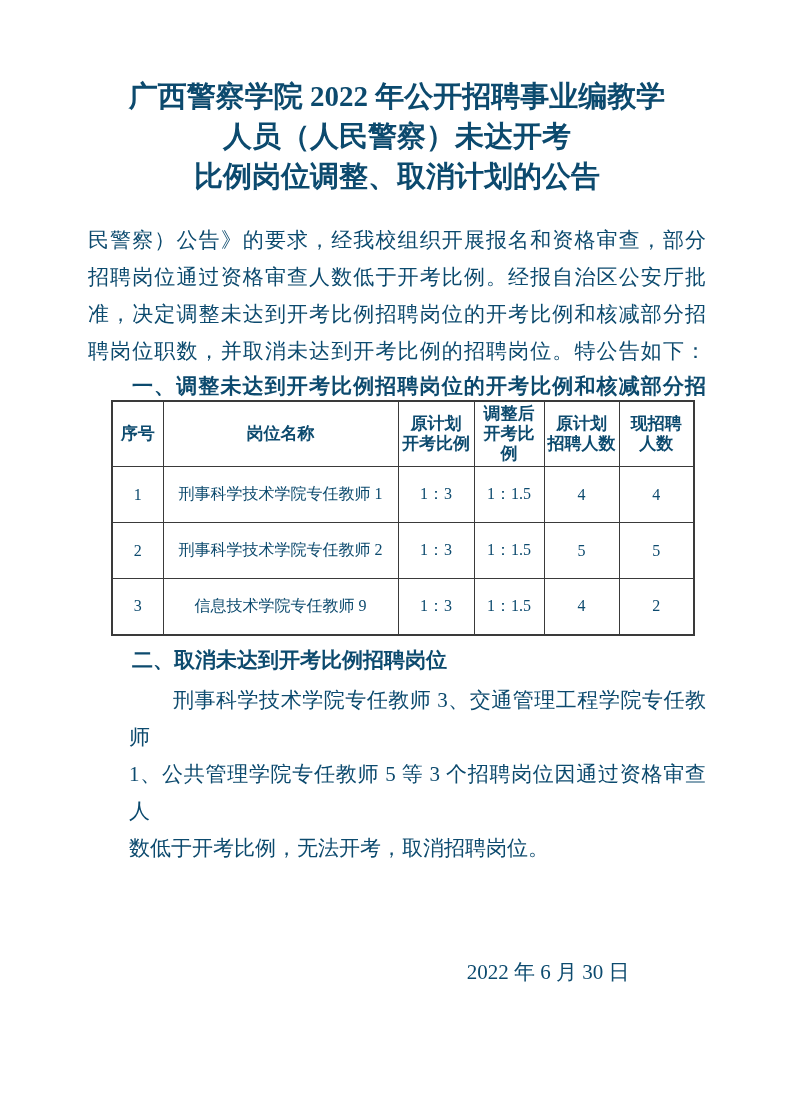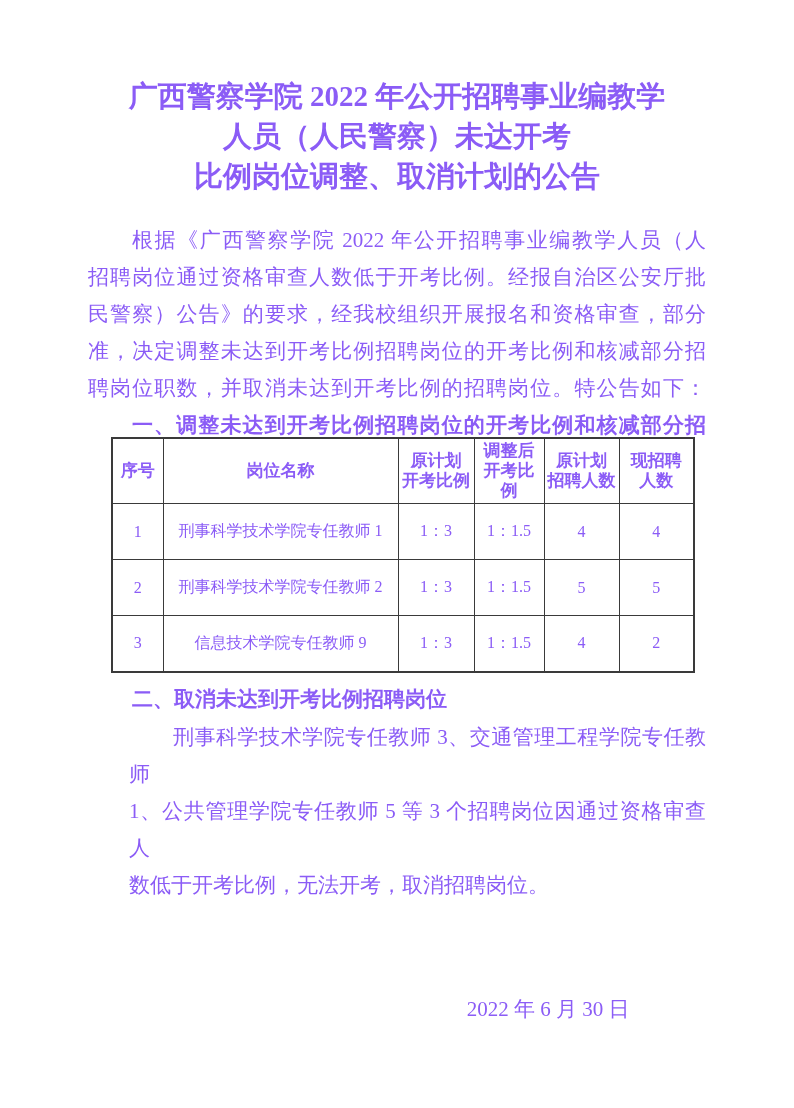--- a/index.html
+++ b/index.html
@@ -3,39 +3,39 @@
 <meta charset="utf-8">
 <style>
   * { margin: 0; padding: 0; box-sizing: border-box; }
   html, body { background: #ffffff; }
   .page {
     position: relative;
     width: 794px;
     height: 1108px;
     margin: 0 auto;
     background: #ffffff;
-    color: #8b5cf6;
+    color: #0c4a6e;
     padding: 76px 88px 0 88px;
     overflow: hidden;
     font-family: "Liberation Serif", "DejaVu Serif", serif;
   }
   .doc-title {
     text-align: center;
     font-weight: bold;
     font-size: 29px;
     line-height: 40px;
     font-family: "Liberation Serif", "DejaVu Serif", serif;
   }
   .para { font-size: 21px; line-height: 37px; }
   .intro { margin-top: 26px; }
   .jline { text-align: justify; text-align-last: justify; text-justify: inter-character; }
   .jline.last { text-align-last: left; }
   .indent { text-indent: 44px; }
   .sec-heading {
-    font-family: Liberation Sans, sans-serif;
+    font-family: Liberation Mono, monospace;
     font-weight: bold;
     font-size: 21px;
     line-height: 36px;
   }
   .sec-heading.one { margin-top: 0; }
   table.positions {
     border-collapse: collapse;
     table-layout: fixed;
     width: 582px;
     margin-left: 23px;
@@ -77,23 +77,22 @@
 
 <div class="page">
 
   <div class="doc-title">
     <div>广西警察学院 2022 年公开招聘事业编教学</div>
     <div>人员（人民警察）未达开考</div>
     <div>比例岗位调整、取消计划的公告</div>
   </div>
 
   <div class="para intro">
-    <div class="jline indent">根据《广西警察学院 2022 年公开招聘事业编教学人员（人</div>
+    <div class="jline">民警察）公告》的要求，经我校组织开展报名和资格审查，部分</div>
     <div class="jline">招聘岗位通过资格审查人数低于开考比例。经报自治区公安厅批</div>
-    <div class="jline">民警察）公告》的要求，经我校组织开展报名和资格审查，部分</div>
     <div class="jline">准，决定调整未达到开考比例招聘岗位的开考比例和核减部分招</div>
     <div class="jline">聘岗位职数，并取消未达到开考比例的招聘岗位。特公告如下：</div>
   </div>
 
   <div class="sec-heading one">
     <div class="jline indent">一、调整未达到开考比例招聘岗位的开考比例和核减部分招</div>
   </div>
 
   <table class="positions">
     <colgroup>

